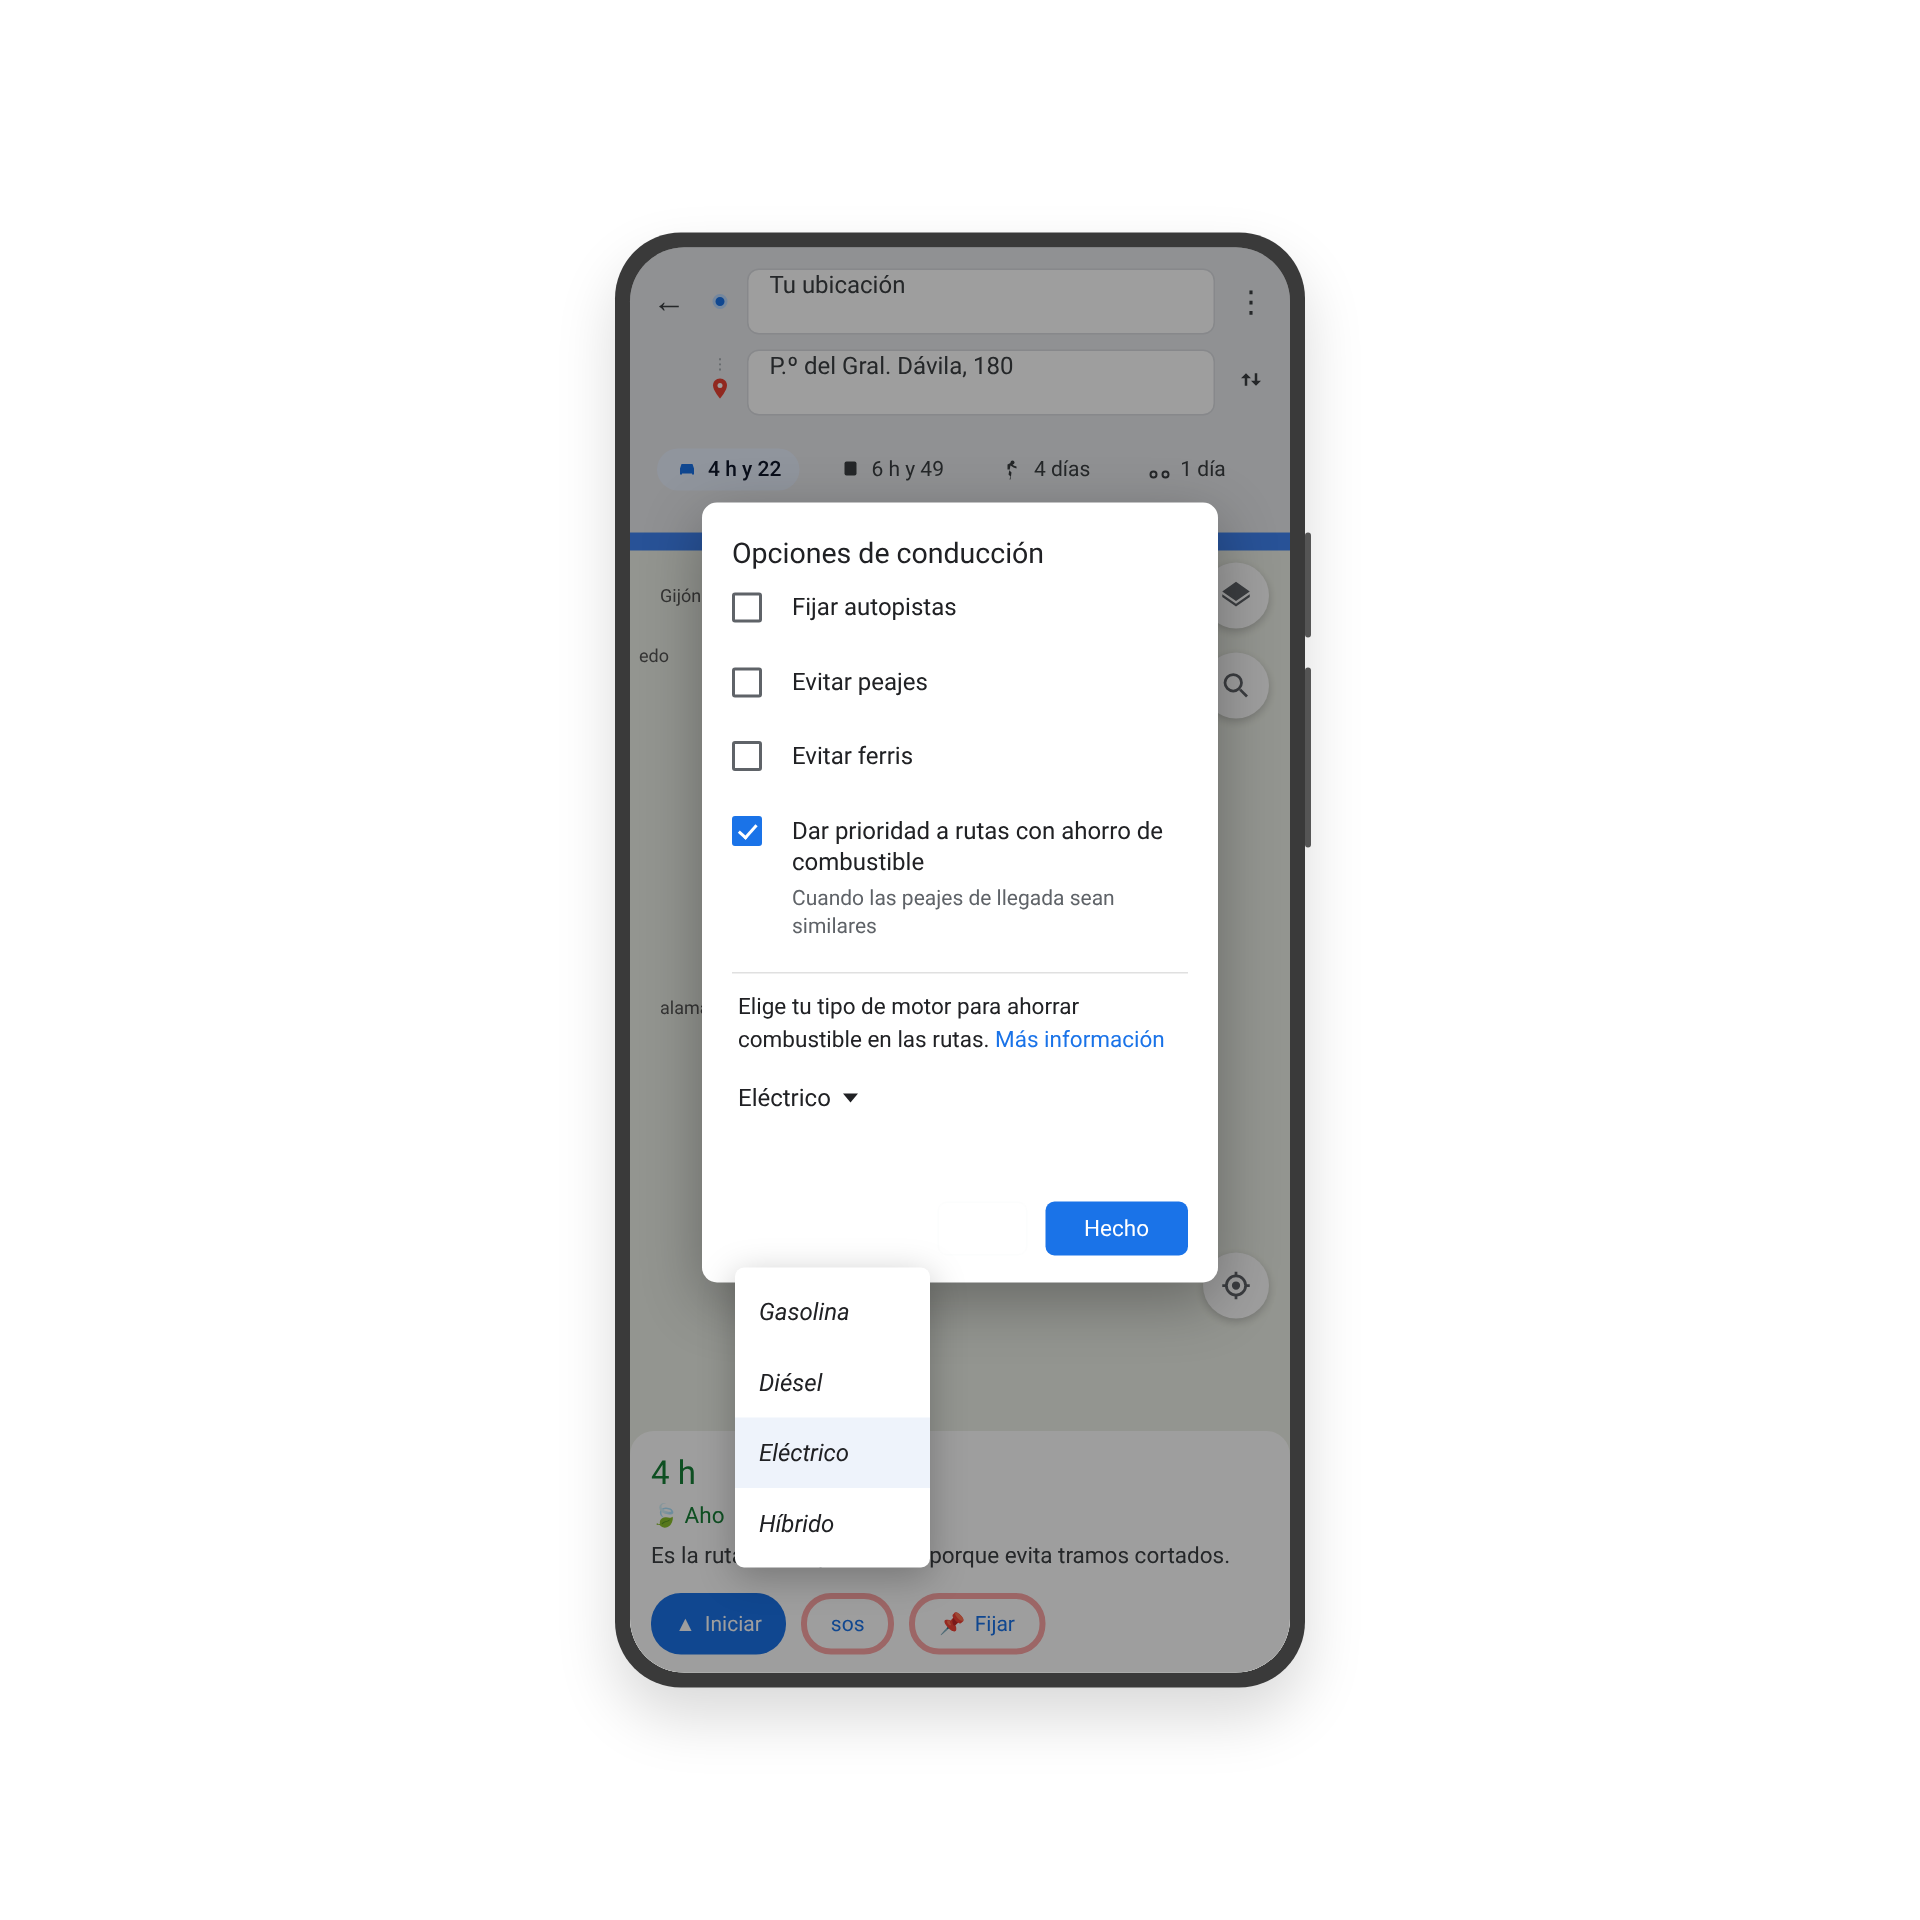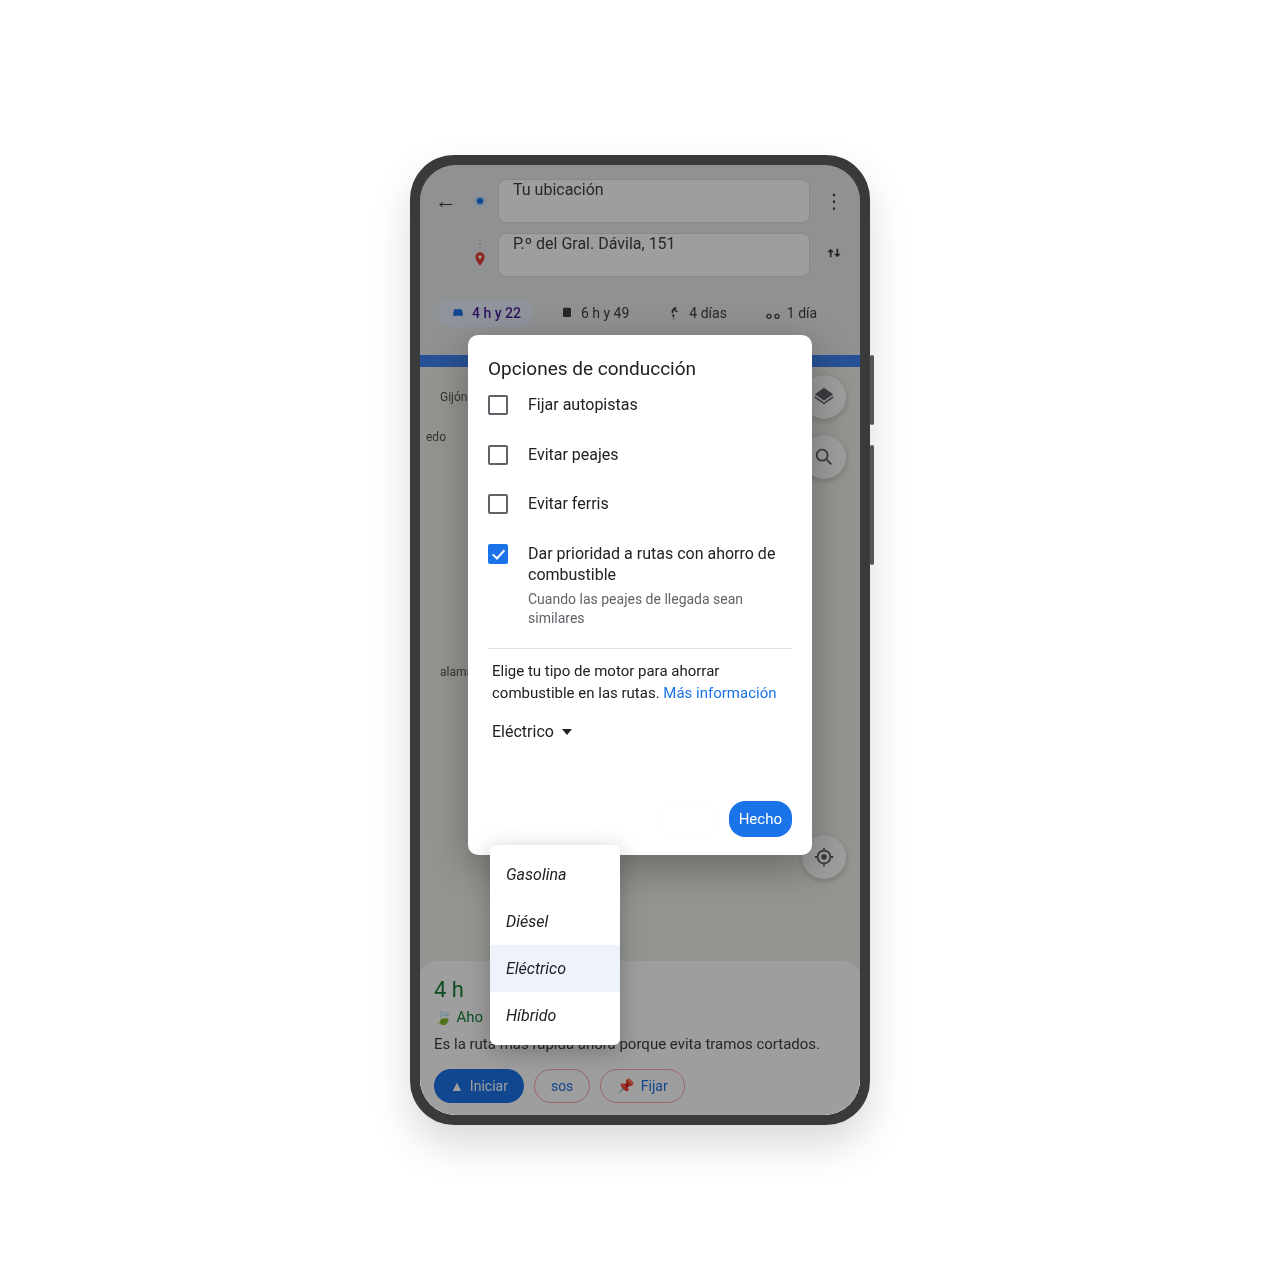--- a/index.html
+++ b/index.html
@@ -23,56 +23,56 @@
   .dots-v{color:#9aa0a6;font-size:10px;line-height:8px;}
   .pin-red svg{width:16px;height:16px;}
   .loc-inputs { flex:1; display:flex; flex-direction:column; gap:10px; }
   .loc-input { background:#fff; border:1px solid #dadce0; border-radius:8px; height:44px; display:flex; align-items:flex-start; padding:0 14px; font-size:16px; color:#3c4043;}
   .more-btn,.swap-btn{width:32px;text-align:center;font-size:20px;color:#3c4043;}
   .swap-btn svg{width:20px;height:20px;}
 
   
   .mode-tabs{display:flex; gap:14px; padding:12px 8px 10px 8px; overflow:hidden;}
   .mode-chip{display:flex;align-items:center;gap:6px;padding:6px 12px;border-radius:18px;font-size:14px;color:#3c4043;white-space:nowrap;}
-  .mode-chip.sel{background:#e8f0fe;color:#4c1d95;font-weight:500;}
+  .mode-chip.sel{background:#e8f0fe;color:#0f172a;font-weight:500;}
   .mode-chip svg{width:16px;height:16px;}
 
   
   .map-bg{position:absolute;top:190px;left:0;right:0;bottom:0;background:#eef1e8;}
   .map-bg::before{content:"";position:absolute;top:0;left:0;right:0;height:12px;background:#4285f4;}
   .fab{position:absolute;right:14px;width:44px;height:44px;border-radius:50%;background:#fff;box-shadow:0 2px 6px rgba(0,0,0,.2);display:flex;align-items:center;justify-content:center;z-index:6;}
   .fab.layers{top:210px}.fab.search{top:270px}.fab.loc{top:670px}
   .map-lbl{position:absolute;font-size:12px;color:#555;z-index:3;}
   .lbl1{top:225px;left:20px}.lbl2{top:265px;left:6px}.lbl3{top:500px;left:20px}
 
   
   .bottom-card{position:absolute;left:0;right:0;bottom:0;background:#fff;border-top-left-radius:16px;border-top-right-radius:16px;padding:16px 14px 12px 14px;z-index:6;}
   .bc-time{font-size:22px;color:#188038;font-weight:400;}
   .bc-leaf{color:#188038;font-size:15px;margin-top:6px;}
   .bc-desc{font-size:15px;color:#3c4043;margin-top:8px;line-height:1.4;}
   .bc-actions{display:flex;gap:10px;margin-top:14px;}
-  .pill{display:flex;align-items:center;gap:6px;padding:8px 16px;border-radius:20px;font-size:14px;border:1px solid #fca5a5;color:#1a73e8;background:#fff;}
+  .pill{display:flex;align-items:center;gap:6px;padding:8px 16px;border-radius:20px;font-size:14px;border:4px solid #fca5a5;color:#1a73e8;background:#fff;}
   .pill.primary{background:#1a73e8;color:#fff;border:none;}
 
   
   .modal{position:absolute;top:170px;left:48px;right:48px;background:#fff;border-radius:10px;z-index:100;padding:22px 20px 18px 20px;box-shadow:0 12px 40px rgba(0,0,0,.3);}
   .modal-title{font-size:19px;color:#202124;font-weight:400;}
   .opt{display:flex;align-items:flex-start;gap:20px;padding:14px 0;}
   .cbx{width:20px;height:20px;border:2px solid #5f6368;border-radius:2px;flex-shrink:0;margin-top:1px;position:relative;}
   .cbx.checked{background:#1a73e8;border-color:#1a73e8;}
   .cbx.checked::after{content:"";position:absolute;left:5px;top:1px;width:5px;height:10px;border:solid #fff;border-width:0 2.5px 2.5px 0;transform:rotate(42deg);}
   .opt-lbl{font-size:16px;color:#202124;line-height:1.35;}
   .opt-sub{font-size:14px;color:#5f6368;margin-top:4px;line-height:1.35;}
   .sep{height:1px;background:#e0e0e0;margin:6px 0 12px 0;}
   .engine-text{font-size:15px;color:#202124;line-height:1.45;padding:0 4px;}
   .engine-text .link{color:#1a73e8;}
   .engine-sel{display:flex;align-items:center;gap:8px;font-size:16px;color:#202124;margin:18px 0 0 4px;}
   .tri-down{width:0;height:0;border-left:5px solid transparent;border-right:5px solid transparent;border-top:6px solid #202124;}
   .modal-actions{display:flex;justify-content:flex-end;gap:12px;margin-top:60px;}
-  .mbtn{padding:9px 10px;border-radius:16px;font-size:15px;}
+  .mbtn{padding:9px 26px;border-radius:6px;font-size:15px;}
   .mbtn.sec{border:1px solid #dadce0;color:#1a73e8;background:#fff;}
   .mbtn.pri{background:#1a73e8;color:#fff;}
 
   
   .dd-menu{position:absolute;left:70px;top:680px;width:130px;background:#fff;border-radius:6px;box-shadow:0 6px 24px rgba(0,0,0,.25);z-index:200;padding:6px 0;}
   .dd-item{padding:14px 16px;font-size:16px;color:#202124;font-style:italic;}
   .dd-item.sel{background:#eef3fb;}
 </style>
 </head>
 <body>
@@ -102,21 +102,21 @@
             <div class="dots-v">⋮</div>
             <div class="pin-red">
               <svg viewBox="0 0 24 24">
                   <path fill="#ea4335" d="M12 2C8 2 5 5 5 9c0 5 7 13 7 13s7-8 7-13c0-4-3-7-7-7z"></path>
                   <circle cx="12" cy="9" r="2.5" fill="#fff"></circle>
                 </svg>
             </div>
           </div>
           <div class="loc-inputs" style="flex:1">
             <div class="loc-input">
-                <span>P.º del Gral. Dávila, 151</span>
+                <span>P.º del Gral. Dávila, 180</span>
               </div>
           </div>
           <div class="swap-btn">
             <svg viewBox="0 0 24 24" fill="#3c4043">
                 <path d="M8 7l-4 4h3v6h2v-6h3L8 7zm8 10l4-4h-3V7h-2v6h-3l4 4z"></path>
               </svg>
           </div>
         </div>
 
         <div class="mode-tabs">

